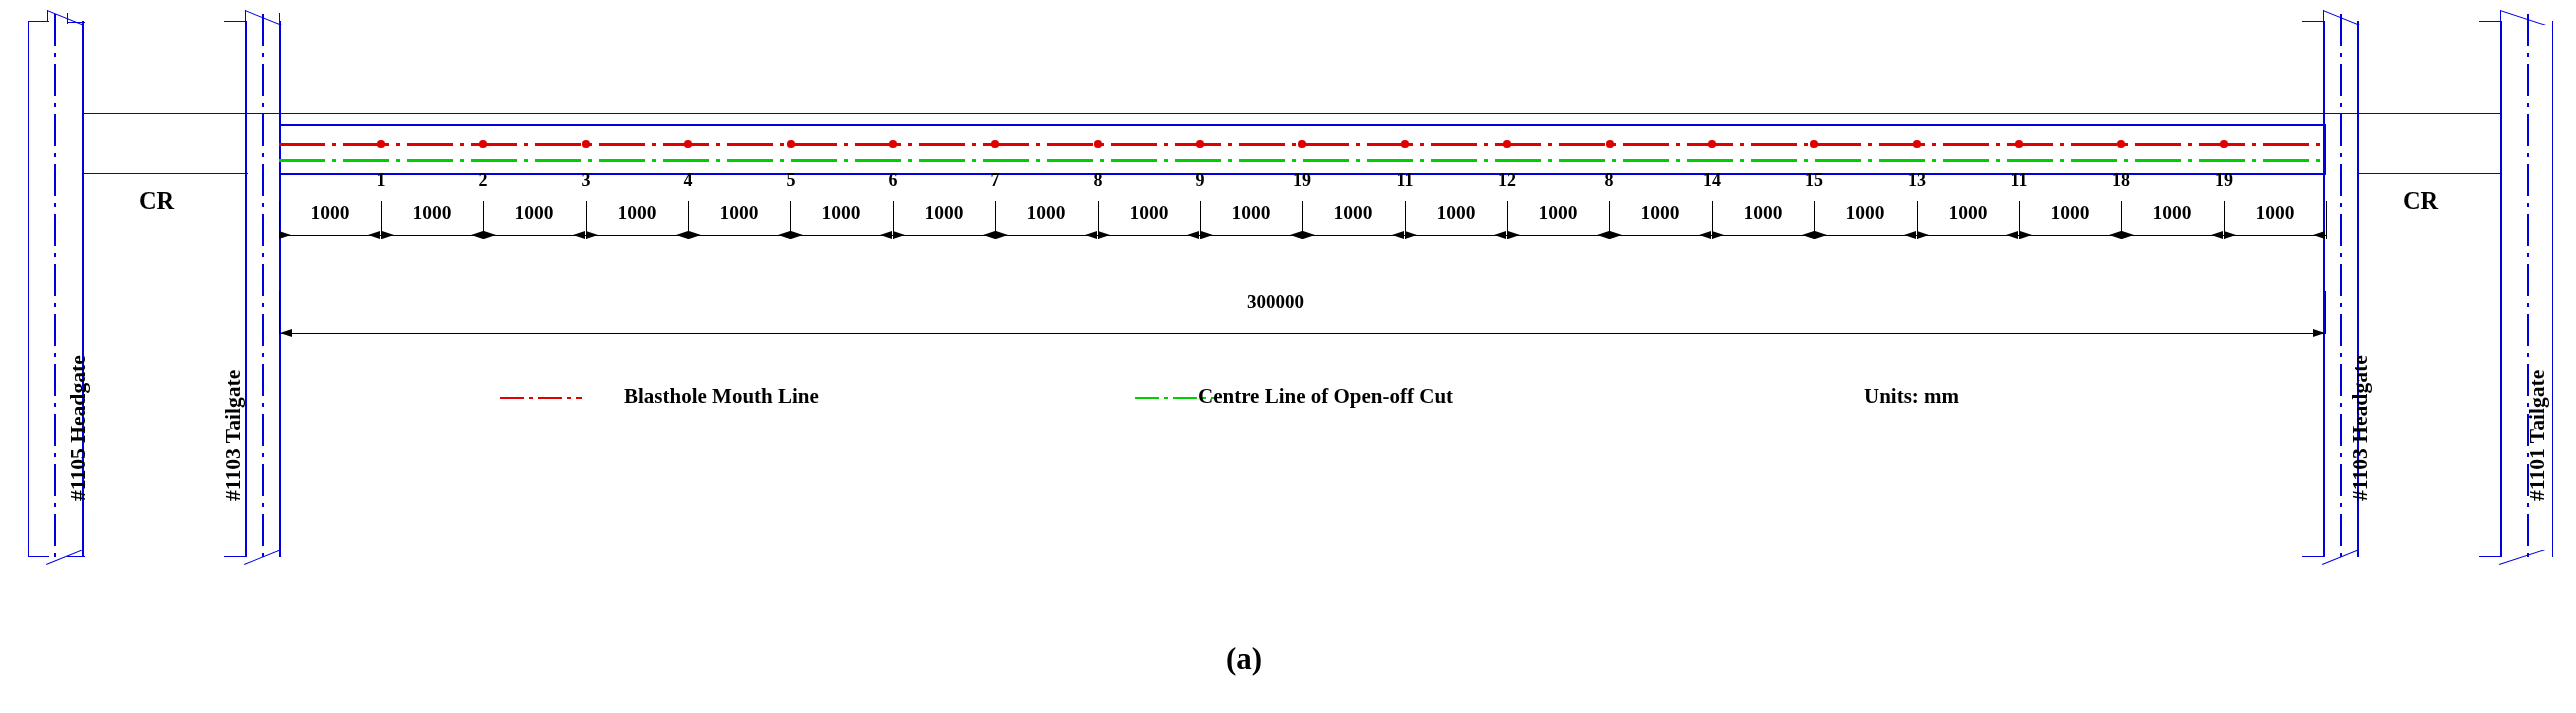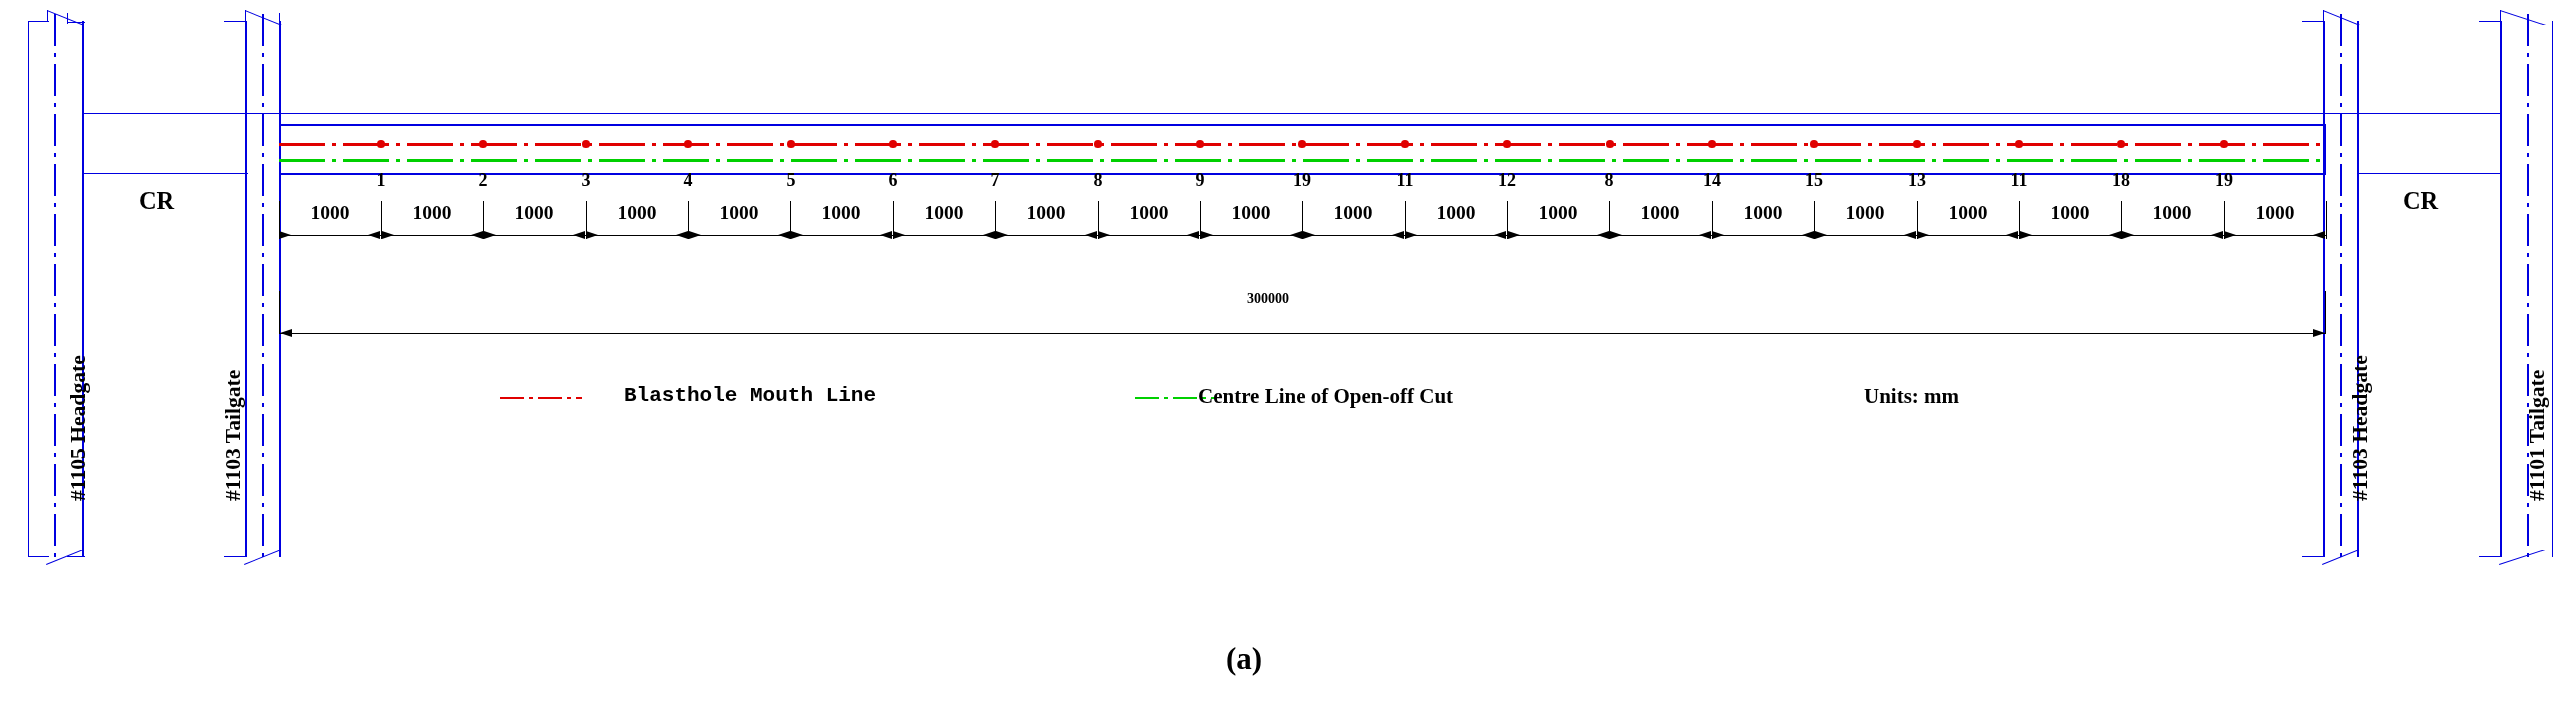--- a/index.html
+++ b/index.html
@@ -39,21 +39,21 @@
   .red-dot{
     width:7.7px;height:7.7px;border-radius:50%;background:#e00000;
   }
 
   
   .txt{color:#000;white-space:nowrap;font-weight:bold;}
   .title{font-size:23px;}
   .cr{font-size:24.4px;}
   .hole-num{font-size:18px;text-align:center;}
   .dim{font-size:19.5px;text-align:center;}
-  .total{font-size:14px;}
+  .total{font-size:19px;}
   .legend-txt{font-size:21px;}
   .caption{font-size:31px;}
   .vtxt{
     font-size:21.6px;font-weight:bold;color:#000;white-space:nowrap;
     transform-origin:0 0;transform:rotate(-90deg);
   }
 
   
   .tick{width:1.4px;background:#000;}
   .arrow-r,.arrow-l{width:0;height:0;border-top:4.9px solid transparent;border-bottom:4.9px solid transparent;}
@@ -299,21 +299,21 @@
 
   <div class="abs bk" style="left:279px;top:333px;width:2047px;height:1.4px;"></div>
   <div class="abs bk" style="left:279px;top:291px;width:1.4px;height:43px;"></div>
   <div class="abs bk" style="left:2325px;top:291px;width:1.4px;height:43px;"></div>
   <div class="abs arrow-l" style="left:280px;top:329px;"></div>
   <div class="abs arrow-r" style="left:2313px;top:329px;"></div>
   <div class="abs txt total" style="left:1247px;top:291px;">300000</div>
 
 
   <div class="abs leg-red" style="left:500px;top:397px;"></div>
-  <div class="abs txt legend-txt" style="left:624px;top:384px;font-family:Liberation Mono, monospace;">Blasthole Mouth Line</div>
+  <div class="abs txt legend-txt" style="left:624px;top:384px;">Blasthole Mouth Line</div>
 
   <div class="abs leg-green" style="left:1135px;top:397px;"></div>
   <div class="abs txt legend-txt" style="left:1198px;top:384px;">Centre Line of Open-off Cut</div>
 
   <div class="abs txt legend-txt" style="left:1836px;top:384px;margin-left:28px;">Units: mm</div>
 
   <div class="abs txt caption" style="left:1226px;top:641px;">(a)</div>
 
 </div>
 

